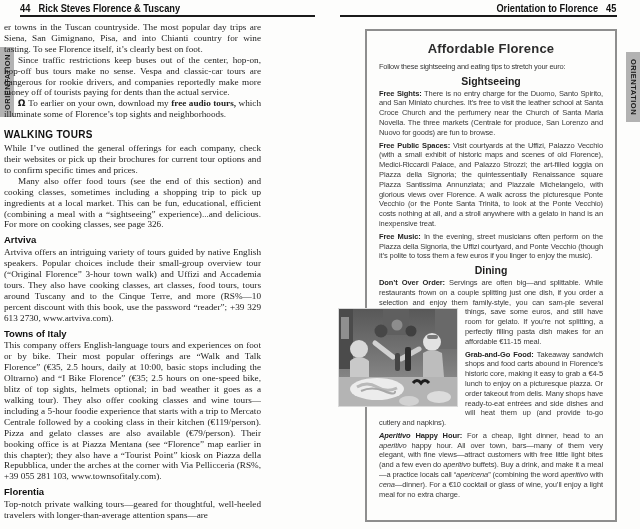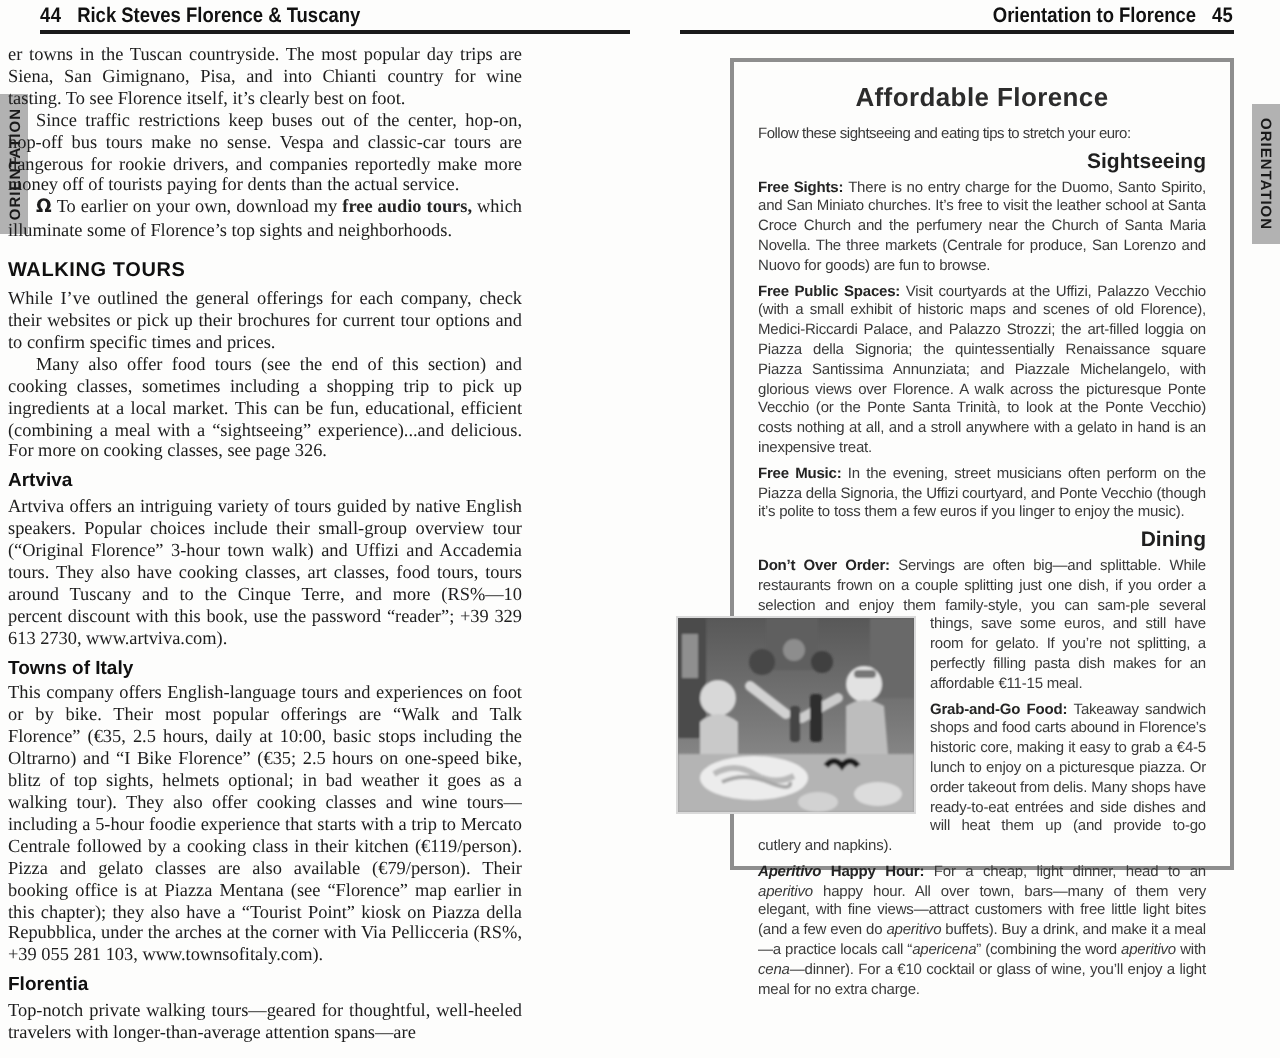--- a/index.html
+++ b/index.html
@@ -27,28 +27,28 @@
   
   .col-left{position:absolute;left:4px;top:22px;width:257px;height:507px;overflow:hidden;
        font-size:9.2px;line-height:10.9px;color:#1d1d1d;text-align:justify;}
   .col-left p{margin:0;}
   .col-left p.ind{text-indent:14px;}
   .sec-head{font-family:"Liberation Sans",sans-serif;font-weight:700;font-size:10px;
        letter-spacing:.3px;margin:10px 0 2px;color:#101010;text-align:left;}
   .sub-head{font-family:"Liberation Sans",sans-serif;font-weight:700;font-size:9.5px;
        margin:5px 0 1px;color:#101010;text-align:left;}
   
-  .box{position:absolute;left:365px;top:29px;width:252px;height:406px;box-sizing:border-box;
+  .box{position:absolute;left:365px;top:29px;width:252px;height:493px;box-sizing:border-box;
        border:2px solid #8e8e8e;background:#fdfdfc;padding:8px 12px 6px;
        font-family:"Liberation Sans",sans-serif;font-size:7.5px;line-height:9.8px;
        letter-spacing:-0.1px;color:#3a3a3a;text-align:justify;}
   .box-title{font-size:13px;font-weight:700;letter-spacing:.2px;text-align:center;
        color:#2c2c2c;margin:2px 0 6px;line-height:15px;}
   .box-intro{margin:0 0 0;white-space:nowrap;overflow:hidden;letter-spacing:-0.25px;}
-  .box-head{font-size:10.5px;font-weight:700;color:#1f1f1f;margin:5px 0 2px;text-align:right;
+  .box-head{font-size:10.5px;font-weight:700;color:#1f1f1f;margin:5px 0 2px;text-align:center;
        letter-spacing:0;}
   .box p.tip{margin:0 0 3px;}
   
   .seg.bold{font-weight:700;color:#242424;}
   .seg.italic{font-style:italic;}
   .seg.bolditalic{font-weight:700;font-style:italic;color:#242424;}
   .seg.icon{font-weight:700;font-family:"DejaVu Sans",sans-serif;}
   
   .photo{float:left;display:block;width:118px;height:97px;margin:2px 8px 3px -40px;
        background:#7d7d7d;outline:1px solid #d9d9d9;}

